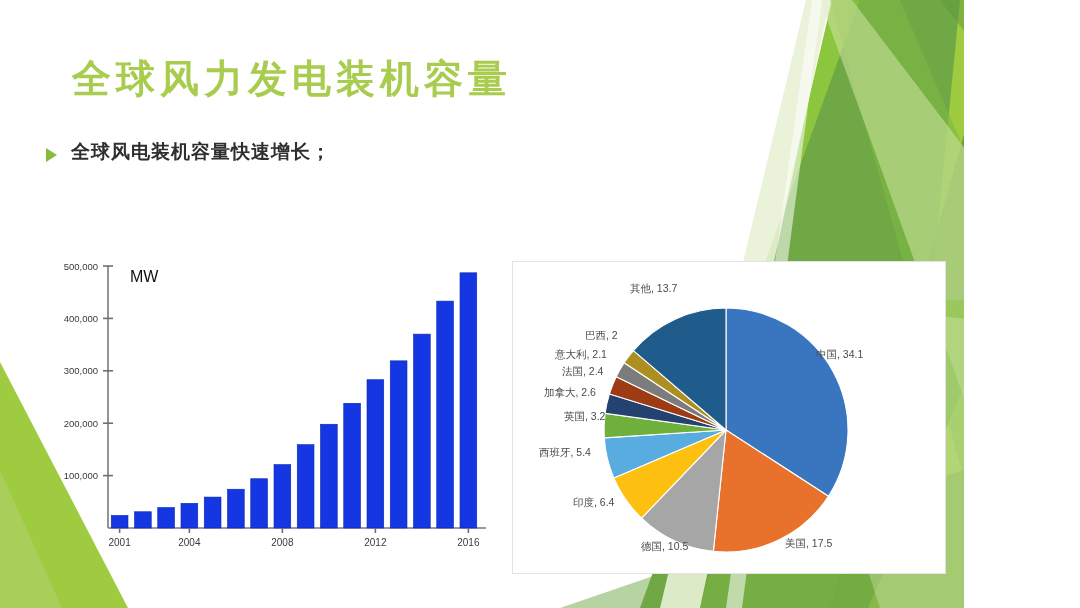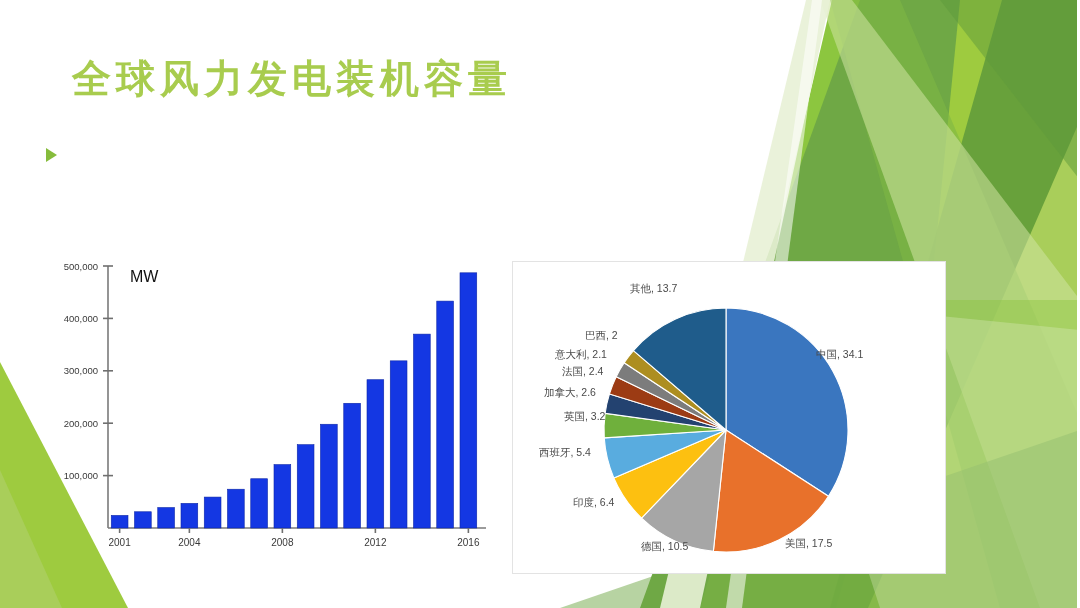--- a/index.html
+++ b/index.html
@@ -2,21 +2,21 @@
 <html><head>
 <meta charset="utf-8">
 <style>
   html,body{margin:0;padding:0;}
   body{
     width:1080px;height:608px;overflow:hidden;
     background:#ffffff;
     font-family:"Liberation Sans","DejaVu Sans",sans-serif;
     position:relative;
   }
-  #slide{position:absolute;inset:0;width:1077px;height:608px;overflow:hidden;background:#fff;}
+  #slide{position:absolute;inset:0;width:964px;height:608px;overflow:hidden;background:#fff;}
   #bg-deco{position:absolute;inset:0;width:1080px;height:608px;}
   .content{position:absolute;inset:0;}
 
   
   #title{
     position:absolute;left:72px;top:52px;
     font-family:"DejaVu Serif","Liberation Serif",serif;
     font-size:39px;font-weight:700;
     letter-spacing:5px;
     color:#A8CC4E;
@@ -84,20 +84,21 @@
     <polygon points="812,0 822,0 742,608 726,608" fill="#ffffff" opacity="0.55"></polygon>
   </svg>
 
   <div class="content">
 
     <div id="title">全球风力发电装机容量</div>
 
     <div id="bullets">
       <div class="bullet-row">
         <span class="bullet-marker"></span>
+        <span class="bullet-text">全球风电装机容量快速增长；</span>
       </div>
     </div>
 
     <div id="bar-chart">
       <svg id="bar-svg" width="470" height="320" viewBox="0 0 470 320">
         <g id="bar-chart-g">
             <line x1="78" y1="16" x2="78" y2="278" class="axis-line"></line>
             <line x1="78" y1="278" x2="456" y2="278" class="axis-line"></line>
             <line x1="73" y1="225.6" x2="83" y2="225.6" class="tick-line"></line>
             <text x="68" y="229.1" text-anchor="end" class="tick-label">100,000</text>

